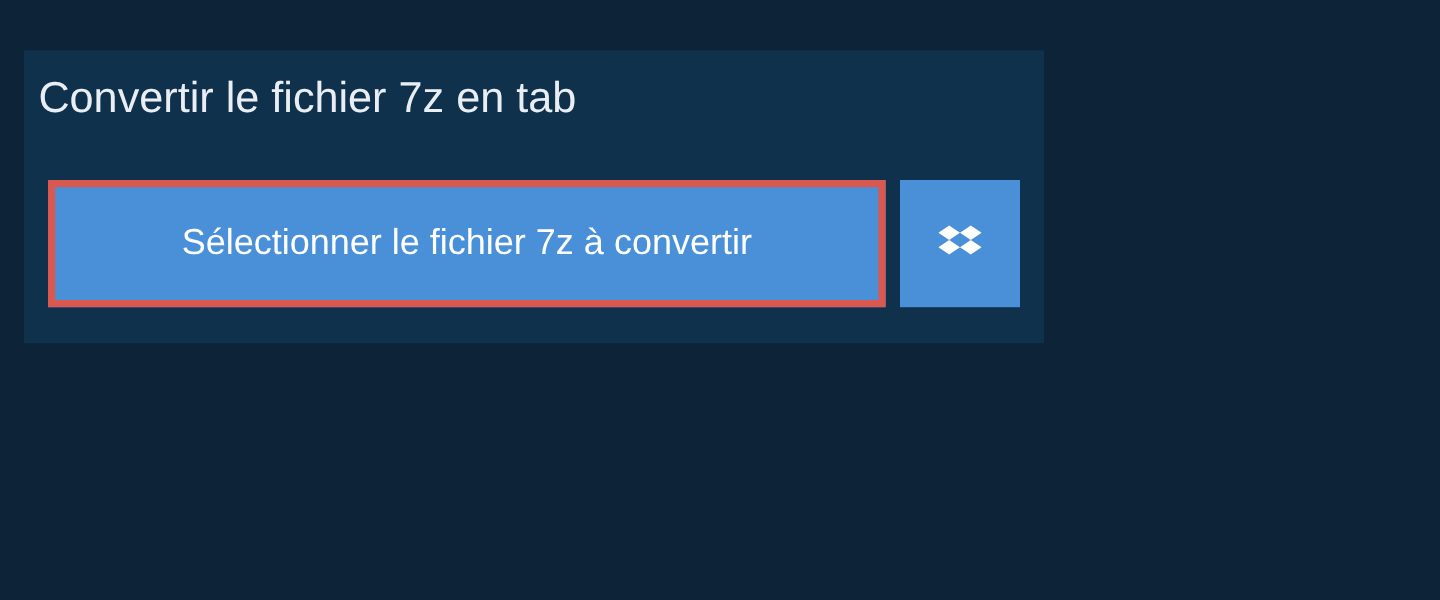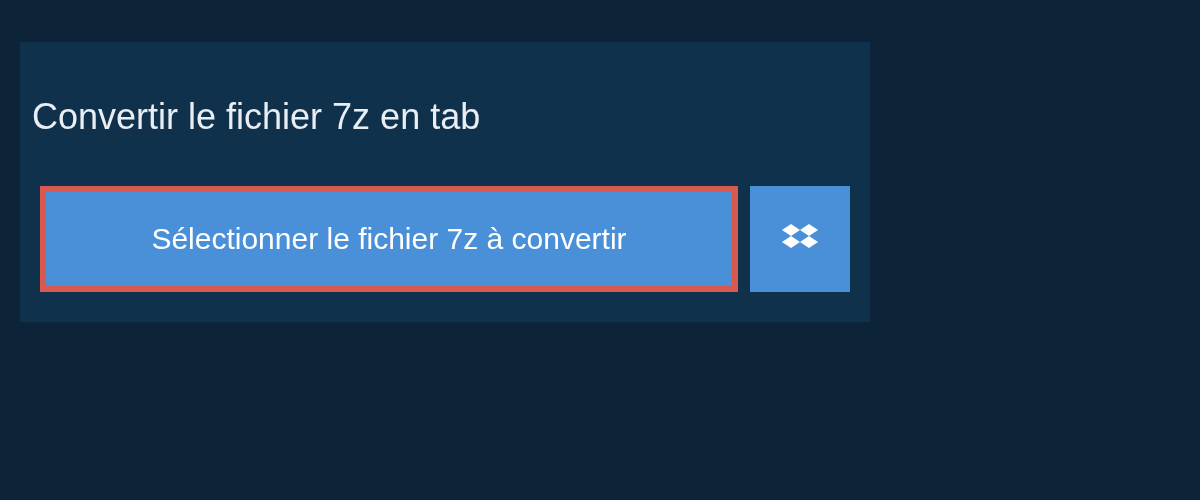--- a/index.html
+++ b/index.html
@@ -21,21 +21,20 @@
       width: 850px;
       background: #10314b;
     }
     .title-bar {
       display: inline-block;
       background: #10314b;
       padding: 18px 28px 18px 12px;
       color: #e8eef4;
       font-size: 36px;
       font-weight: 300;
-      margin-top: 36px;
     }
     .button-row {
       display: flex;
       gap: 12px;
       padding: 30px 20px 30px 20px;
       align-items: stretch;
     }
     .select-button {
       flex: 1;
       background: #4a90d9;

